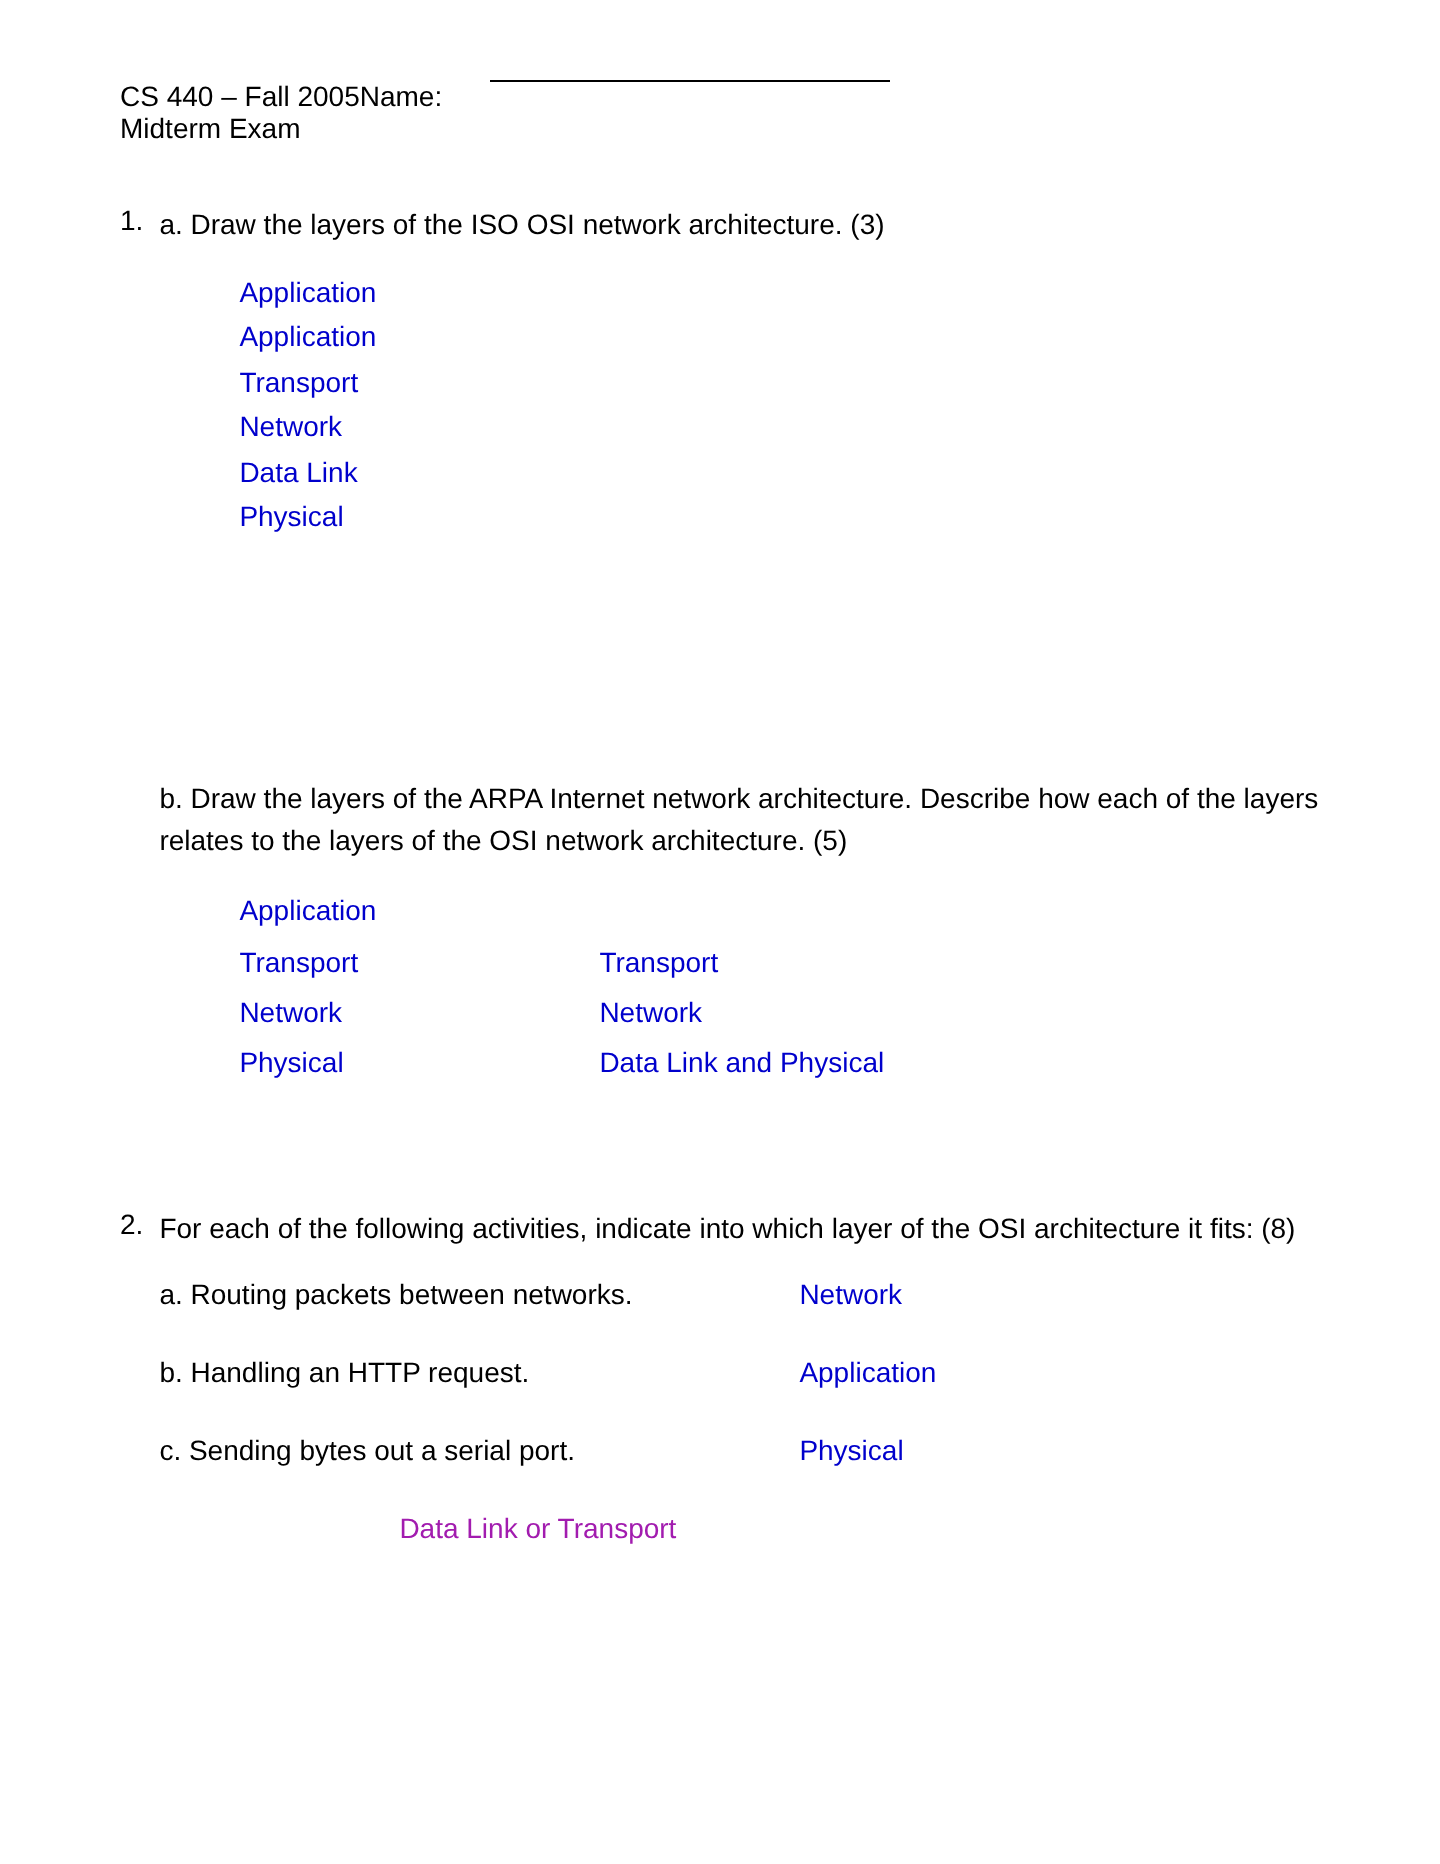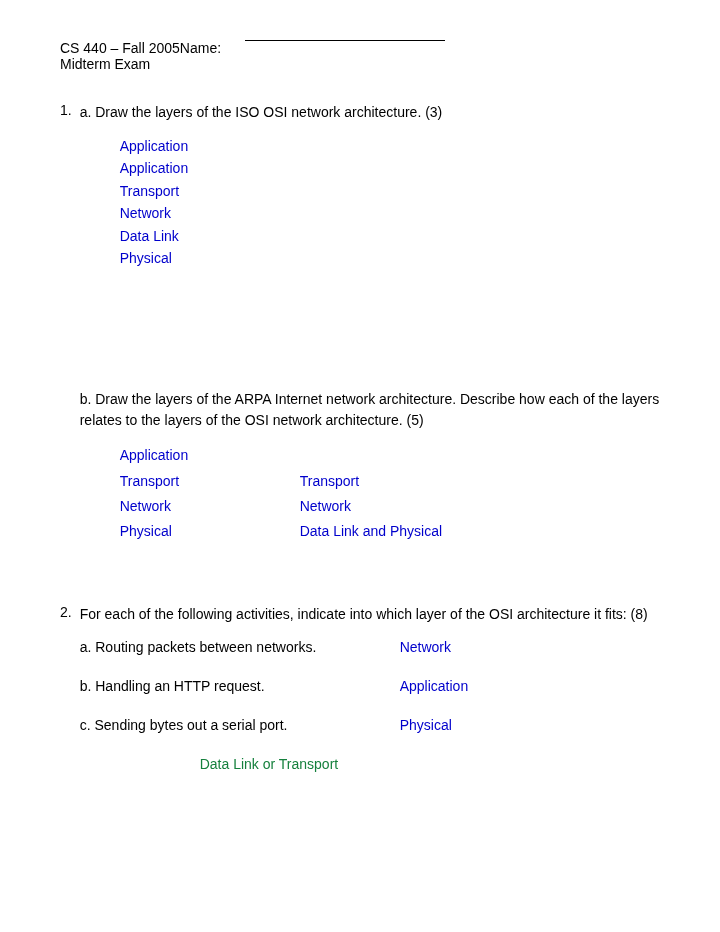--- a/index.html
+++ b/index.html
@@ -100,21 +100,21 @@
 
     .q2-label {
       min-width: 320px;
     }
 
     .q2-answer {
       color: #0000cc;
     }
 
     .q2-answer-block {
-      color: #15803d;
+      color: #a21caf;
       margin-left: 120px;
     }
   </style>
 </head>
 <body>
 
 <div class="header">
   <div class="header-left">
     <span>CS 440 – Fall 2005</span>
     <span>Midterm Exam</span>

